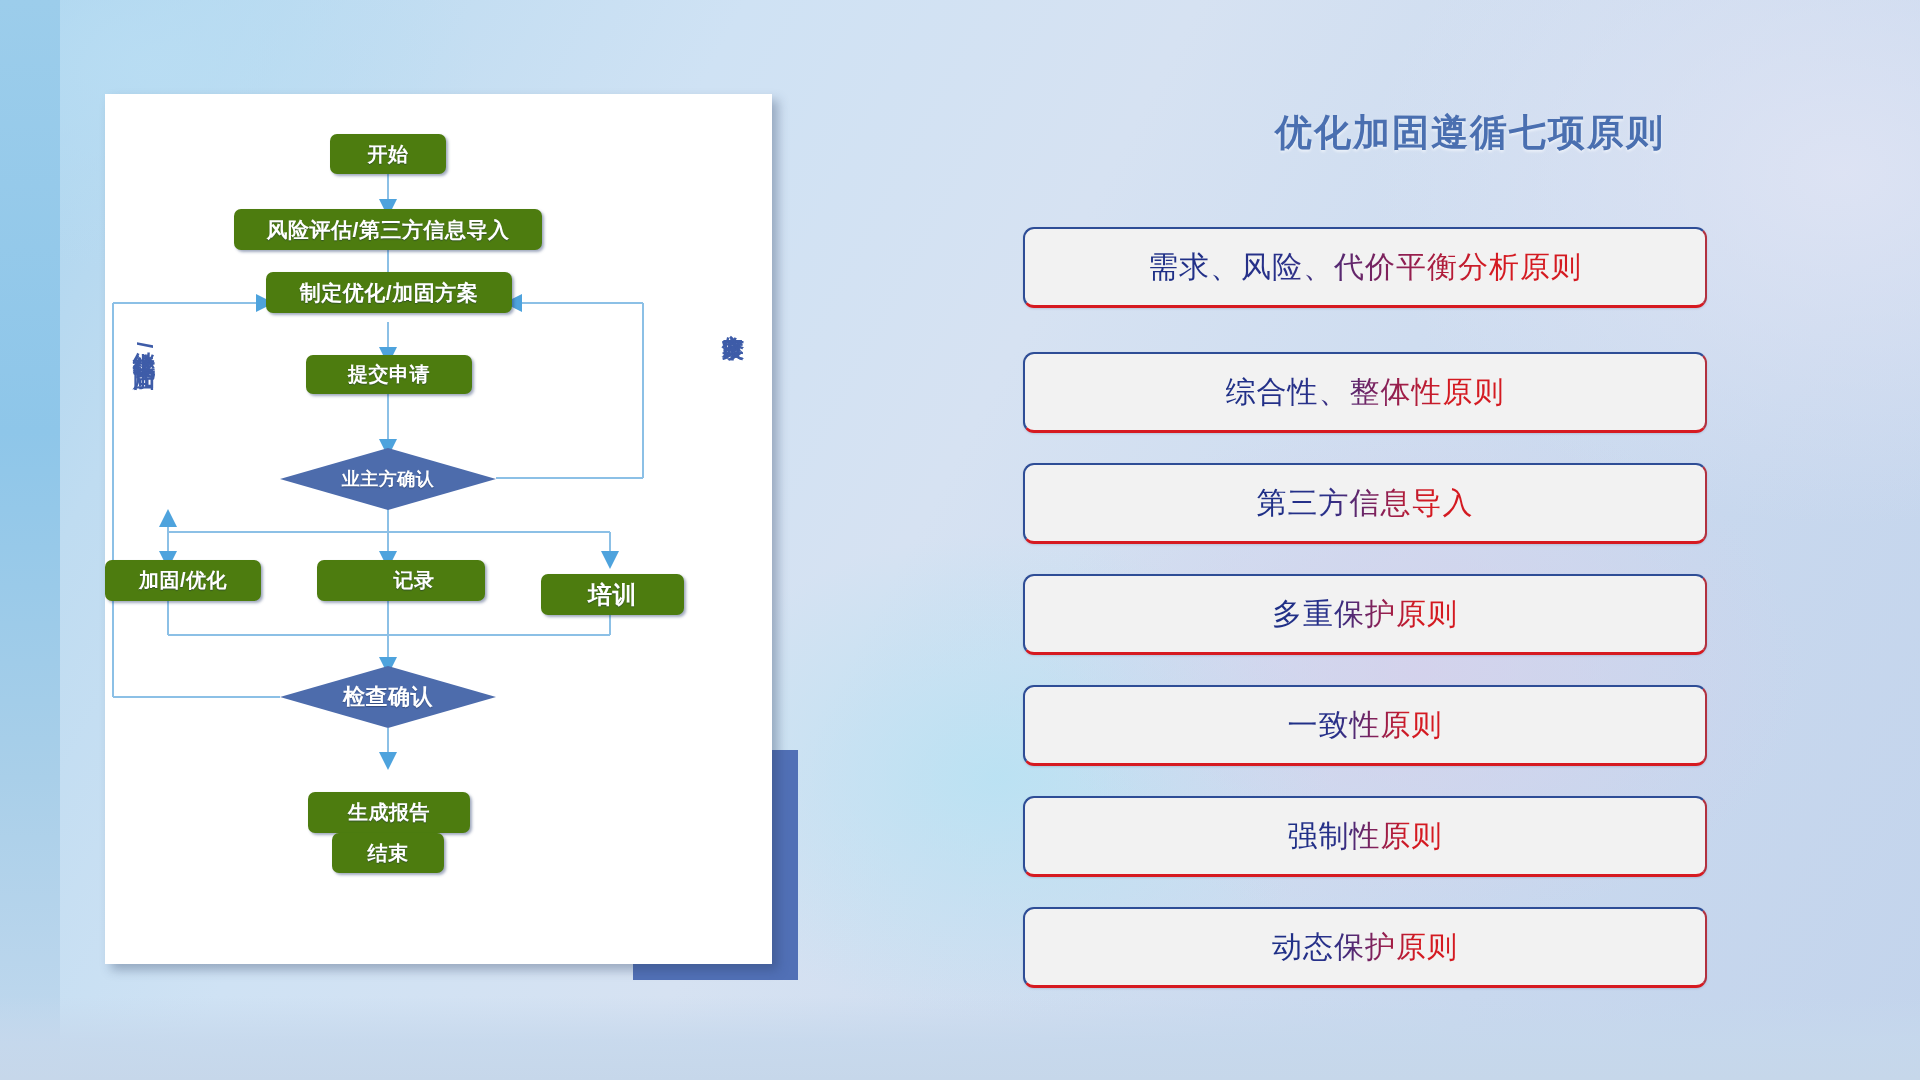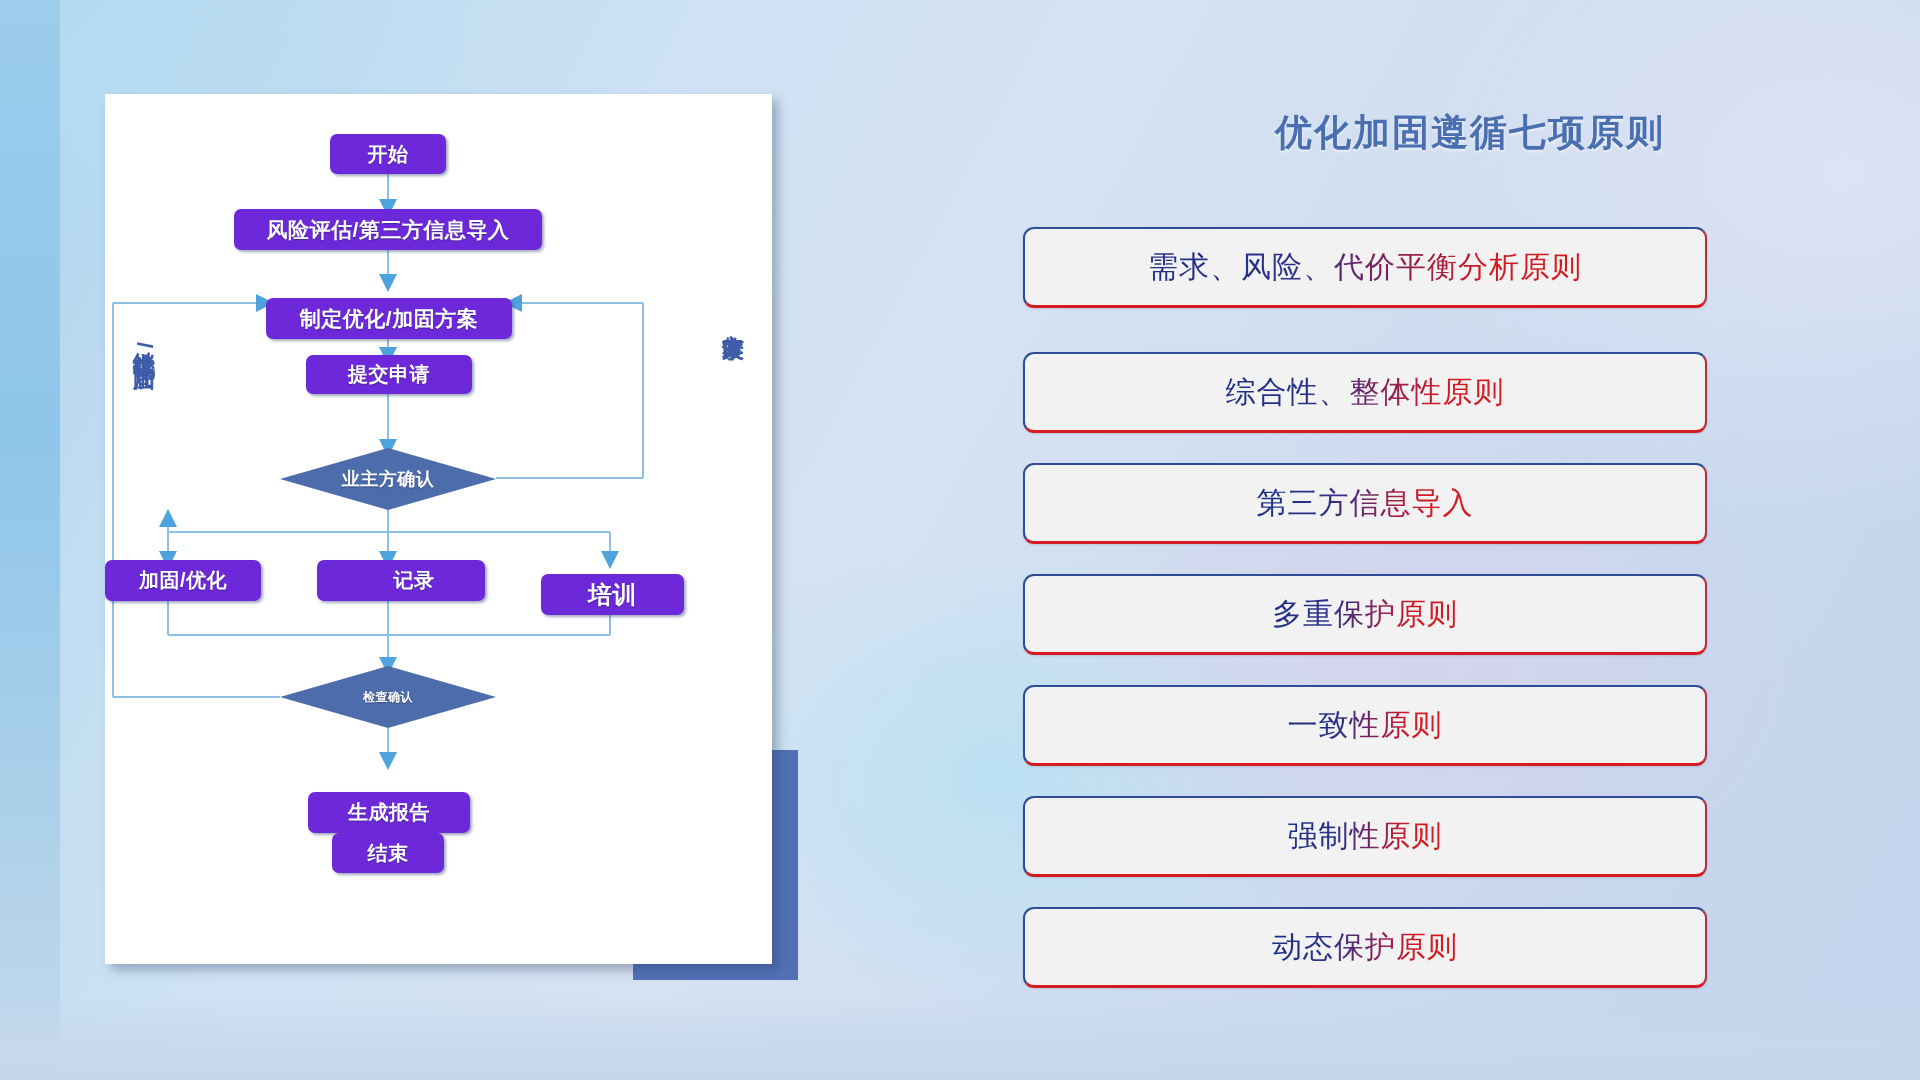--- a/index.html
+++ b/index.html
@@ -35,21 +35,21 @@
   #flow-card{
     position:absolute;left:105px;top:94px;width:667px;height:870px;
     background:#ffffff;
     box-shadow:6px 6px 10px rgba(40,60,95,.34);
   }
   #flow-svg{position:absolute;left:0;top:0;}
 
   .node{
     position:absolute;
     display:flex;align-items:center;justify-content:center;
-    background:#6d28d9;
+    background:#4d7c0f;
     color:#ffffff;
     border-radius:7px;
     font-weight:bold;
     letter-spacing:.5px;
     text-shadow:0 1px 1px rgba(20,35,70,.45);
     box-shadow:2px 2px 3px rgba(45,65,110,.45);
     white-space:nowrap;
   }
   .diamond-wrap{position:absolute;}
   .diamond-wrap .dlabel{
@@ -153,42 +153,42 @@
     </g>
   </svg>
 
   <div class="vlabel" style="left:24px;top:240px;font-size:22px;">继续优化/加固</div>
   <div class="vlabel" style="left:613px;top:222px;font-size:22px;">方案修改</div>
 
   <div class="node" style="left:225px;top:40px;width:116px;height:40px;font-size:20px;">开始</div>
 
   <div class="node" style="left:129px;top:115px;width:308px;height:41px;font-size:21px;">风险评估/第三方信息导入</div>
 
-  <div class="node" style="left:161px;top:204px;width:246px;height:41px;font-size:21px;">制定优化/加固方案</div>
+  <div class="node" style="left:161px;top:178px;width:246px;height:41px;font-size:21px;">制定优化/加固方案</div>
 
   <div class="node" style="left:201px;top:261px;width:166px;height:39px;font-size:20px;">提交申请</div>
 
   <div class="diamond-wrap" style="left:175px;top:354px;width:216px;height:62px;">
     <svg width="216" height="62">
       <polygon points="108,0 216,31 108,62 0,31" fill="#4d6cac"></polygon>
     </svg>
     <div class="dlabel" style="font-size:18px;">业主方确认</div>
   </div>
 
   <div class="node" style="left:0px;top:466px;width:156px;height:41px;font-size:20px;">加固/优化</div>
 
   <div class="node" style="left:212px;top:466px;width:142px;height:41px;font-size:20px;padding-left:26px;">记录</div>
 
   <div class="node" style="left:436px;top:480px;width:143px;height:41px;font-size:24px;">培训</div>
 
   <div class="diamond-wrap" style="left:175px;top:572px;width:216px;height:62px;">
     <svg width="216" height="62">
       <polygon points="108,0 216,31 108,62 0,31" fill="#4d6cac"></polygon>
     </svg>
-    <div class="dlabel" style="font-size:12px;">检查确认</div>
+    <div class="dlabel" style="font-size:22px;">检查确认</div>
   </div>
 
   <div class="node" style="left:203px;top:666px;width:162px;height:41px;font-size:20px;margin-top:32px;">生成报告</div>
 
   <div class="node" style="left:227px;top:739px;width:112px;height:40px;font-size:20px;">结束</div>
 </div>
 
 <div id="right-panel">
 
   <div id="right-title">优化加固遵循七项原则</div>

